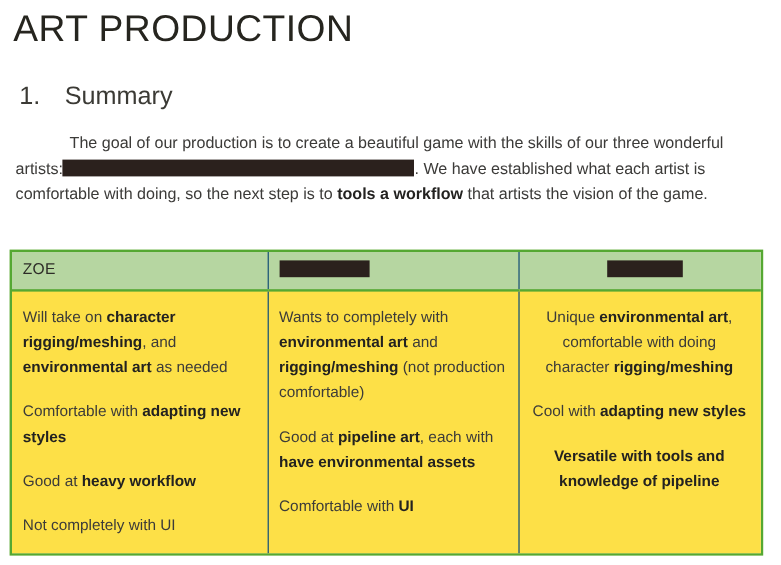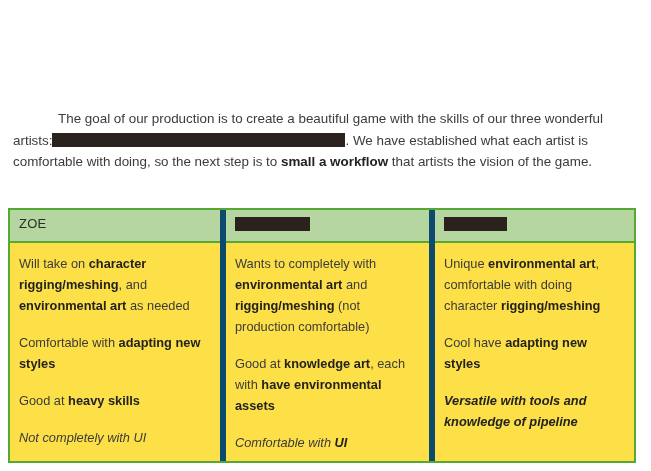--- a/index.html
+++ b/index.html
@@ -98,25 +98,26 @@
     height: 100%;
     border-collapse: collapse;
     table-layout: fixed;
   }
   .table col.c1 { width: 213px; }
   .table col.c2 { width: 209px; }
   .table col.c3 { width: 202px; }
 
   .table th, .table td {
     vertical-align: top;
-    border-right: 6px solid #0c4a6e;
+    border-right: 1px solid #0c4a6e;
     padding: 0;
   }
   .table th:last-child, .table td:last-child {
     border-right: none;
+    text-align: center;
   }
   .table thead th {
     background: #b6d6a1;
     border-bottom: 2px solid #55a832;
     height: 31px;
     text-align: left;
   }
   .th-inner {
     padding: 7px 0 0 9px;
     font-size: 13px;
@@ -135,36 +136,39 @@
     padding: 10px 10px 6px 9px;
     font-size: 12.8px;
     line-height: 21px;
     color: #3c3b39;
   }
   .cell-inner p {
     margin: 0 0 16px 0;
   }
   .cell-inner p:last-child {
     margin-bottom: 0;
-    font-style: italic;
   }
   .cell-inner b {
     font-weight: 700;
     color: #232220;
   }
 </style>
 </head>
 <body>
 
 <div class="page">
 
-
+  <div class="doc-title">ART PRODUCTION</div>
+
+  <div class="section-heading">
+    <span class="num">1.</span><span>Summary</span>
+  </div>
 
   <div class="paragraph">
-    <span class="indent"></span><span>The goal of our production is to create a beautiful game with the skills of our three wonderful artists:</span><span class="redact redact-para" title=""></span><span>. We have established what each artist is comfortable with doing, so the next step is to </span><b>small a workflow</b><span> that artists the vision of the game.</span>
+    <span class="indent"></span><span>The goal of our production is to create a beautiful game with the skills of our three wonderful artists:</span><span class="redact redact-para" title=""></span><span>. We have established what each artist is comfortable with doing, so the next step is to </span><b>tools a workflow</b><span> that artists the vision of the game.</span>
   </div>
 
   <div class="table-wrap">
     <table class="table">
       <colgroup>
         <col class="c1">
         <col class="c2">
         <col class="c3">
       </colgroup>
       <thead>
@@ -183,35 +187,35 @@
             </div>
           </th>
         </tr>
       </thead>
       <tbody>
         <tr>
           <td>
             <div class="cell-inner">
                 <p><span>Will take on </span><b>character rigging/meshing</b><span>, and </span><b>environmental art</b><span> as needed</span></p>
                 <p><span>Comfortable with </span><b>adapting new styles</b></p>
-                <p><span>Good at </span><b>heavy skills</b></p>
+                <p><span>Good at </span><b>heavy workflow</b></p>
                 <p><span>Not completely with UI</span></p>
               </div>
           </td>
           <td>
             <div class="cell-inner">
                 <p><span>Wants to completely with </span><b>environmental art</b><span> and </span><b>rigging/meshing</b><span> (not production comfortable)</span></p>
-                <p><span>Good at </span><b>knowledge art</b><span>, each with </span><b>have environmental assets</b></p>
+                <p><span>Good at </span><b>pipeline art</b><span>, each with </span><b>have environmental assets</b></p>
                 <p><span>Comfortable with </span><b>UI</b></p>
               </div>
           </td>
           <td>
             <div class="cell-inner">
                 <p><span>Unique </span><b>environmental art</b><span>, comfortable with doing character </span><b>rigging/meshing</b></p>
-                <p><span>Cool have </span><b>adapting new styles</b></p>
+                <p><span>Cool with </span><b>adapting new styles</b></p>
                 <p><b>Versatile with tools and knowledge of pipeline</b></p>
               </div>
           </td>
         </tr>
       </tbody>
     </table>
   </div>
 
 </div>
 

